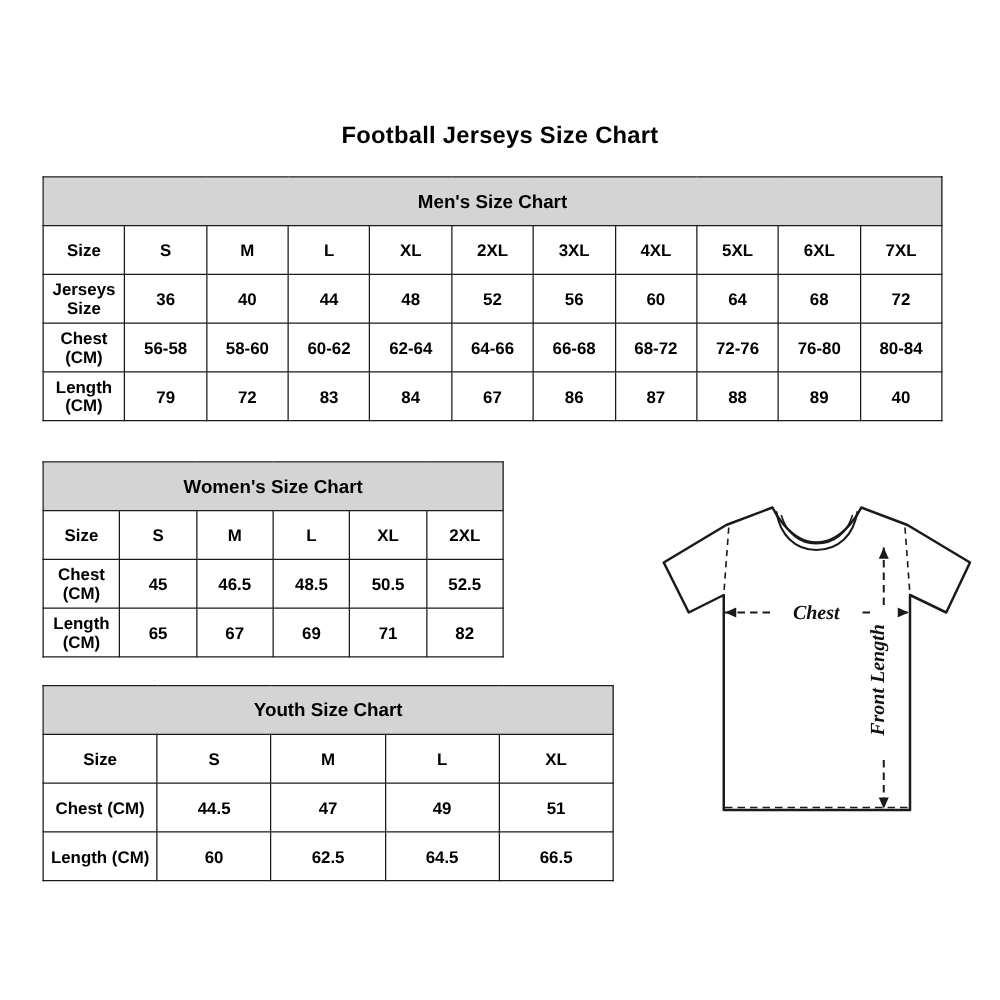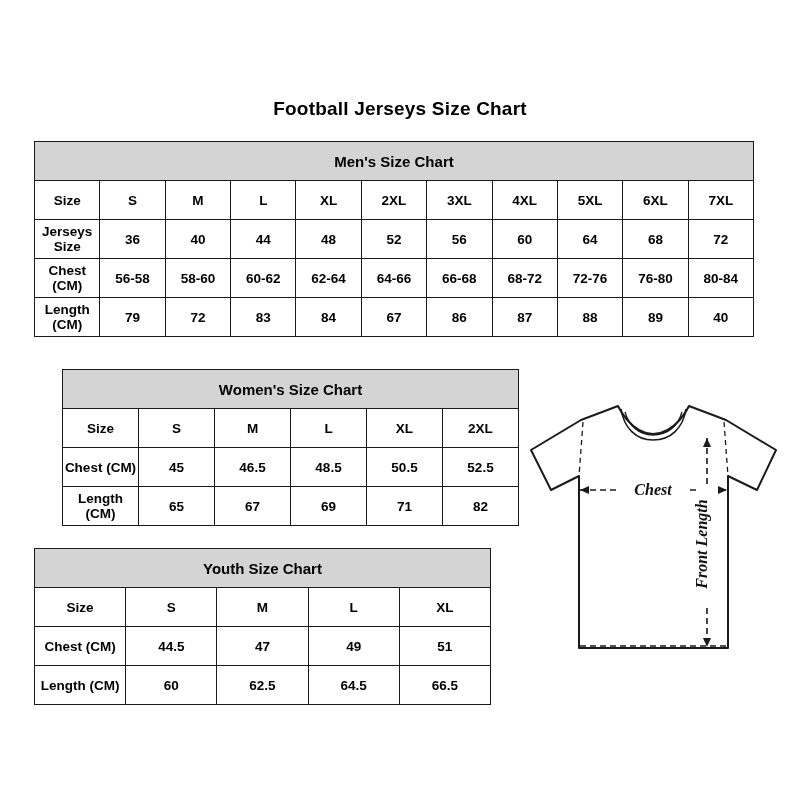--- a/index.html
+++ b/index.html
@@ -56,22 +56,21 @@
     top: 141px;
     left: 34px;
     width: 720px;
   }
   #mens-table .label-col { width: 114px; }
 
   
   #womens-table {
     top: 369px;
     left: 34px;
-    width: 457px;
-    margin-left: 28px;
+    width: 369px;
   }
   #womens-table .label-col { width: 114px; }
 
   
   #youth-table {
     top: 548px;
     left: 34px;
     width: 457px;
   }
   #youth-table .label-col { width: 114px; }

